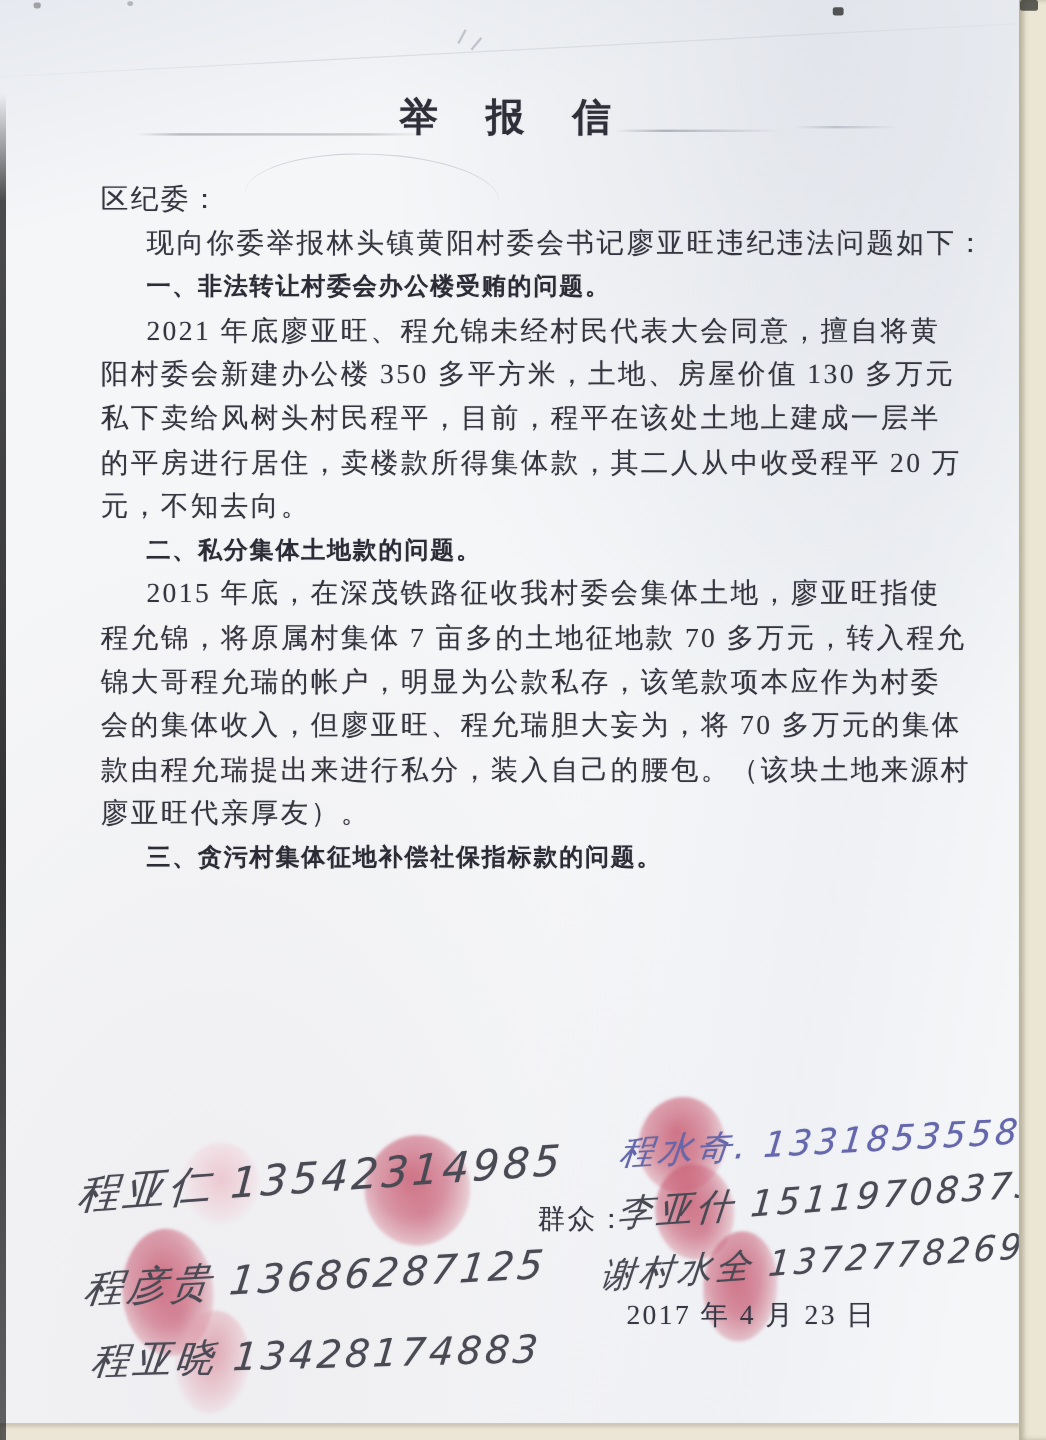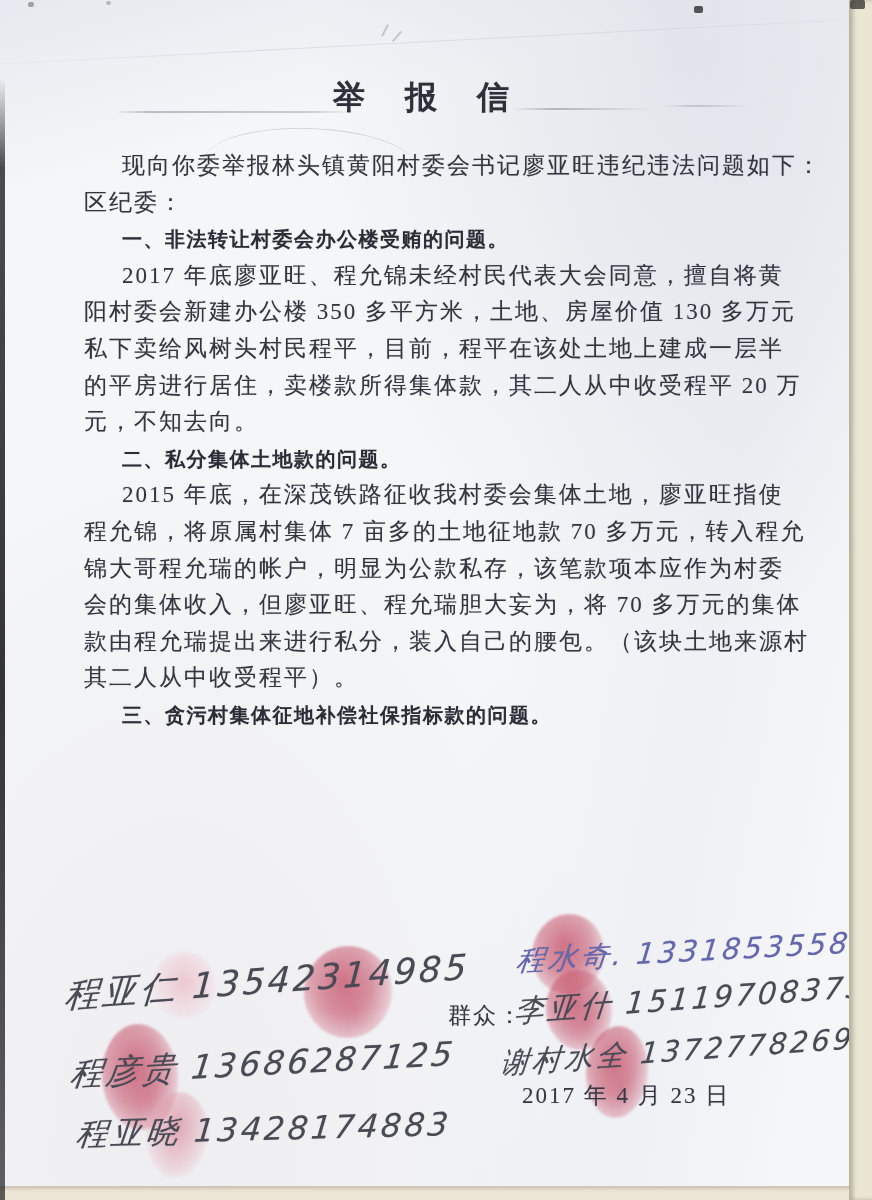--- a/index.html
+++ b/index.html
@@ -97,38 +97,38 @@
   <div class="fp fp-dark  fpB"></div>
   <div class="fp fp-dark  fpC"></div>
   <div class="fp          fpD"></div>
   <div class="fp fp-dark  fpE"></div>
   <div class="fp fp-dark  fpF"></div>
   <div class="fp fp-dark  fpG"></div>
 
   <div class="title">举 报 信</div>
 
   <div class="body-text">
+    <div class="line">区纪委：</div>
     <div class="line indent">现向你委举报林头镇黄阳村委会书记廖亚旺违纪违法问题如下：</div>
-    <div class="line">区纪委：</div>
     <div class="line heading">一、非法转让村委会办公楼受贿的问题。</div>
     <div>
-        <div class="tline indent">2017 年底廖亚旺、程允锦未经村民代表大会同意，擅自将黄</div>
+        <div class="tline indent">2021 年底廖亚旺、程允锦未经村民代表大会同意，擅自将黄</div>
         <div class="tline">阳村委会新建办公楼 350 多平方米，土地、房屋价值 130 多万元</div>
         <div class="tline">私下卖给风树头村民程平，目前，程平在该处土地上建成一层半</div>
         <div class="tline">的平房进行居住，卖楼款所得集体款，其二人从中收受程平 20 万</div>
         <div class="tline">元，不知去向。</div>
       </div>
     <div class="line heading">二、私分集体土地款的问题。</div>
     <div>
         <div class="tline indent">2015 年底，在深茂铁路征收我村委会集体土地，廖亚旺指使</div>
         <div class="tline">程允锦，将原属村集体 7 亩多的土地征地款 70 多万元，转入程允</div>
         <div class="tline">锦大哥程允瑞的帐户，明显为公款私存，该笔款项本应作为村委</div>
         <div class="tline">会的集体收入，但廖亚旺、程允瑞胆大妄为，将 70 多万元的集体</div>
         <div class="tline">款由程允瑞提出来进行私分，装入自己的腰包。（该块土地来源村</div>
-        <div class="tline">其二人从中收受程平）。</div>
+        <div class="tline">廖亚旺代亲厚友）。</div>
       </div>
     <div class="line heading">三、贪污村集体征地补偿社保指标款的问题。</div>
   </div>
 
   <div class="hand hl1">程亚仁  13542314985</div>
   <div class="hand hl2">程彦贵 13686287125</div>
   <div class="hand hl3">程亚晓 13428174883</div>
 
   <div class="hand hr1">程水奇. 13318535589</div>
   <div class="printed-label crowd">群众：</div>

